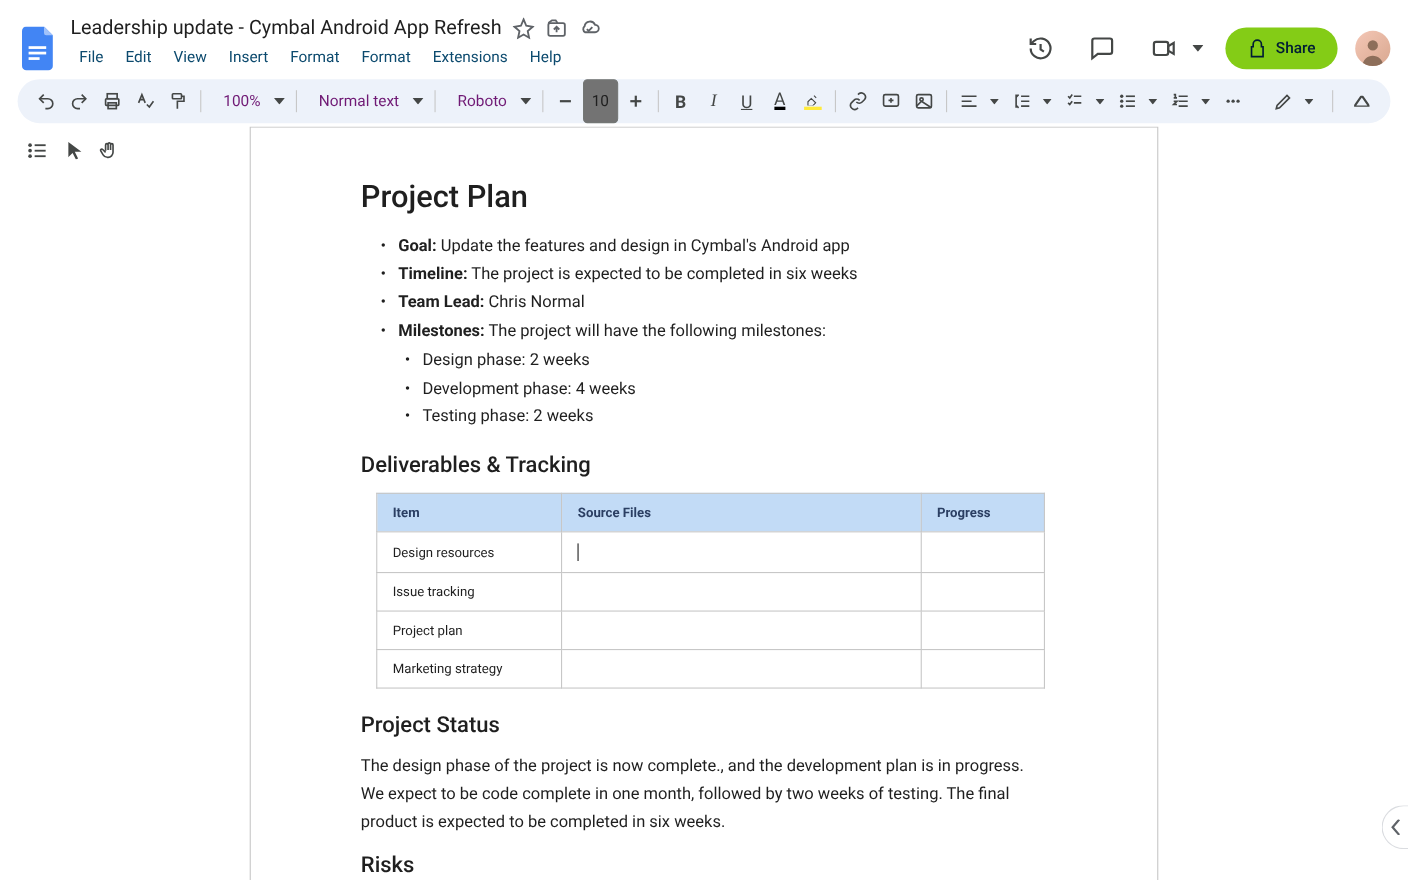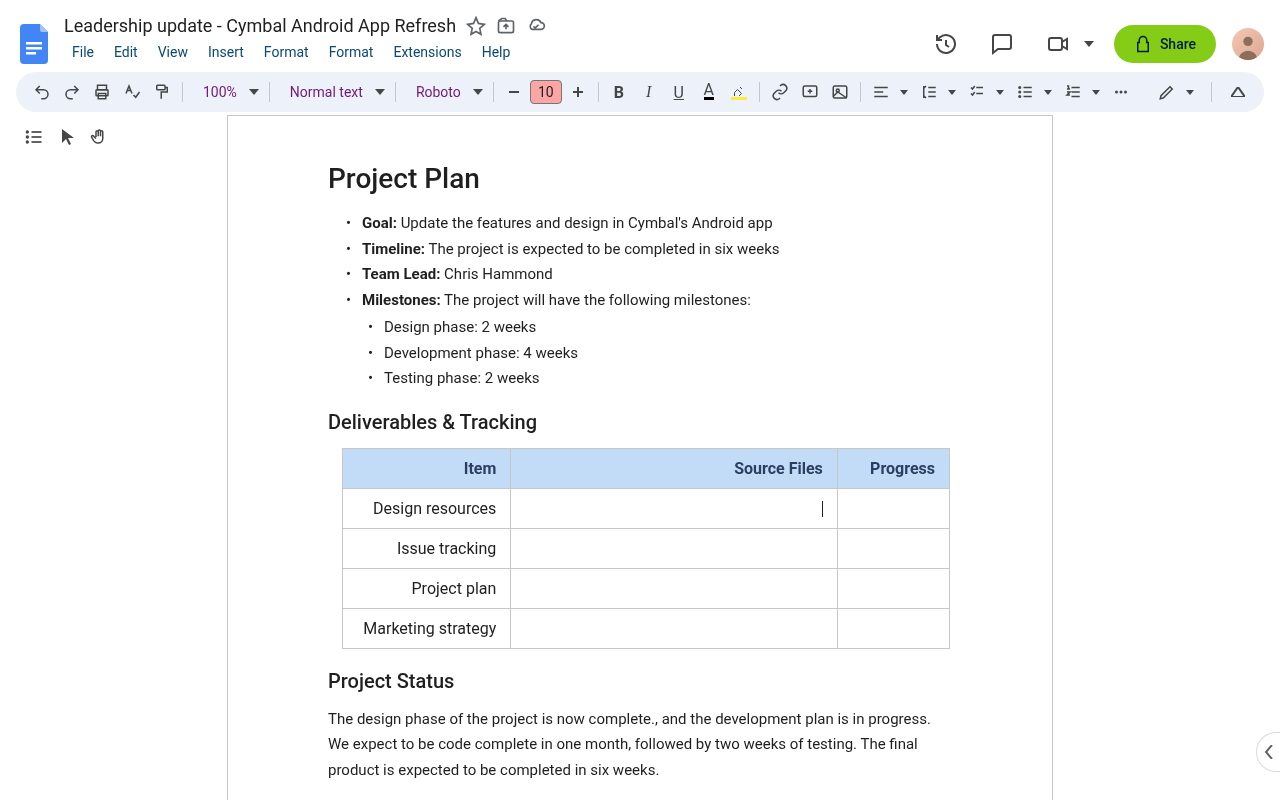--- a/index.html
+++ b/index.html
@@ -141,27 +141,27 @@
     gap: 6px;
     padding: 0 4px 0 8px;
     height: 28px;
     border-radius: 4px;
     cursor: pointer;
   }
   .font-size-box {
     border: 1px solid #747775;
     border-radius: 4px;
     width: 32px;
-    height: 24px;
+    height: 40px;
     display: flex;
     align-items: center;
     justify-content: center;
     font-size: 14px;
     color: #1f1f1f;
-    background: #fca5a5;
+    background: #737373;
   }
   .tb-btn-combo {
     display: flex;
     align-items: center;
   }
   .tb-btn-combo .tb-btn:first-child { border-radius: 4px 0 0 4px; }
   .tb-btn-combo .tb-btn:last-child { border-radius: 0 4px 4px 0; min-width:18px; }
   .toolbar-right {
     margin-left: auto;
     display: flex;
@@ -235,22 +235,22 @@
     margin-bottom: 14px;
   }
   .deliverables-table {
     width: 608px;
     border-collapse: collapse;
     margin: 6px 0 20px 14px;
   }
   .deliverables-table th, .deliverables-table td {
     border: 1px solid #c7c7c7;
     padding: 10px 14px;
-    font-size: 16px;
-    text-align: right;
+    font-size: 12px;
+    text-align: left;
   }
   .deliverables-table th {
     background: #c2dbf6;
     font-weight: 700;
     color: #2b3f63;
   }
   .deliverables-table th:nth-child(1){ width: 165px;}
   .deliverables-table th:nth-child(2){ width: 320px; margin-top: 16px;}
   .deliverables-table th:nth-child(3){ width: 110px;}
   .cursor-blink {
@@ -597,21 +597,21 @@
       </svg>
     </span>
 </div>
 
 <div class="canvas">
   <div class="page">
     <h1>Project Plan</h1>
     <ul>
       <li><b>Goal:</b><span> Update the features and design in Cymbal's Android app</span></li>
       <li><b>Timeline:</b><span> The project is expected to be completed in six weeks</span></li>
-      <li><b>Team Lead:</b><span> Chris Hammond</span></li>
+      <li><b>Team Lead:</b><span> Chris Normal</span></li>
       <li><b>Milestones:</b><span> The project will have the following milestones:</span></li>
     </ul>
     <ul class="sub">
       <li>Design phase: 2 weeks</li>
       <li>Development phase: 4 weeks</li>
       <li>Testing phase: 2 weeks</li>
     </ul>
     <h2>Deliverables &amp; Tracking</h2>
     <table class="deliverables-table">
       <tbody>

